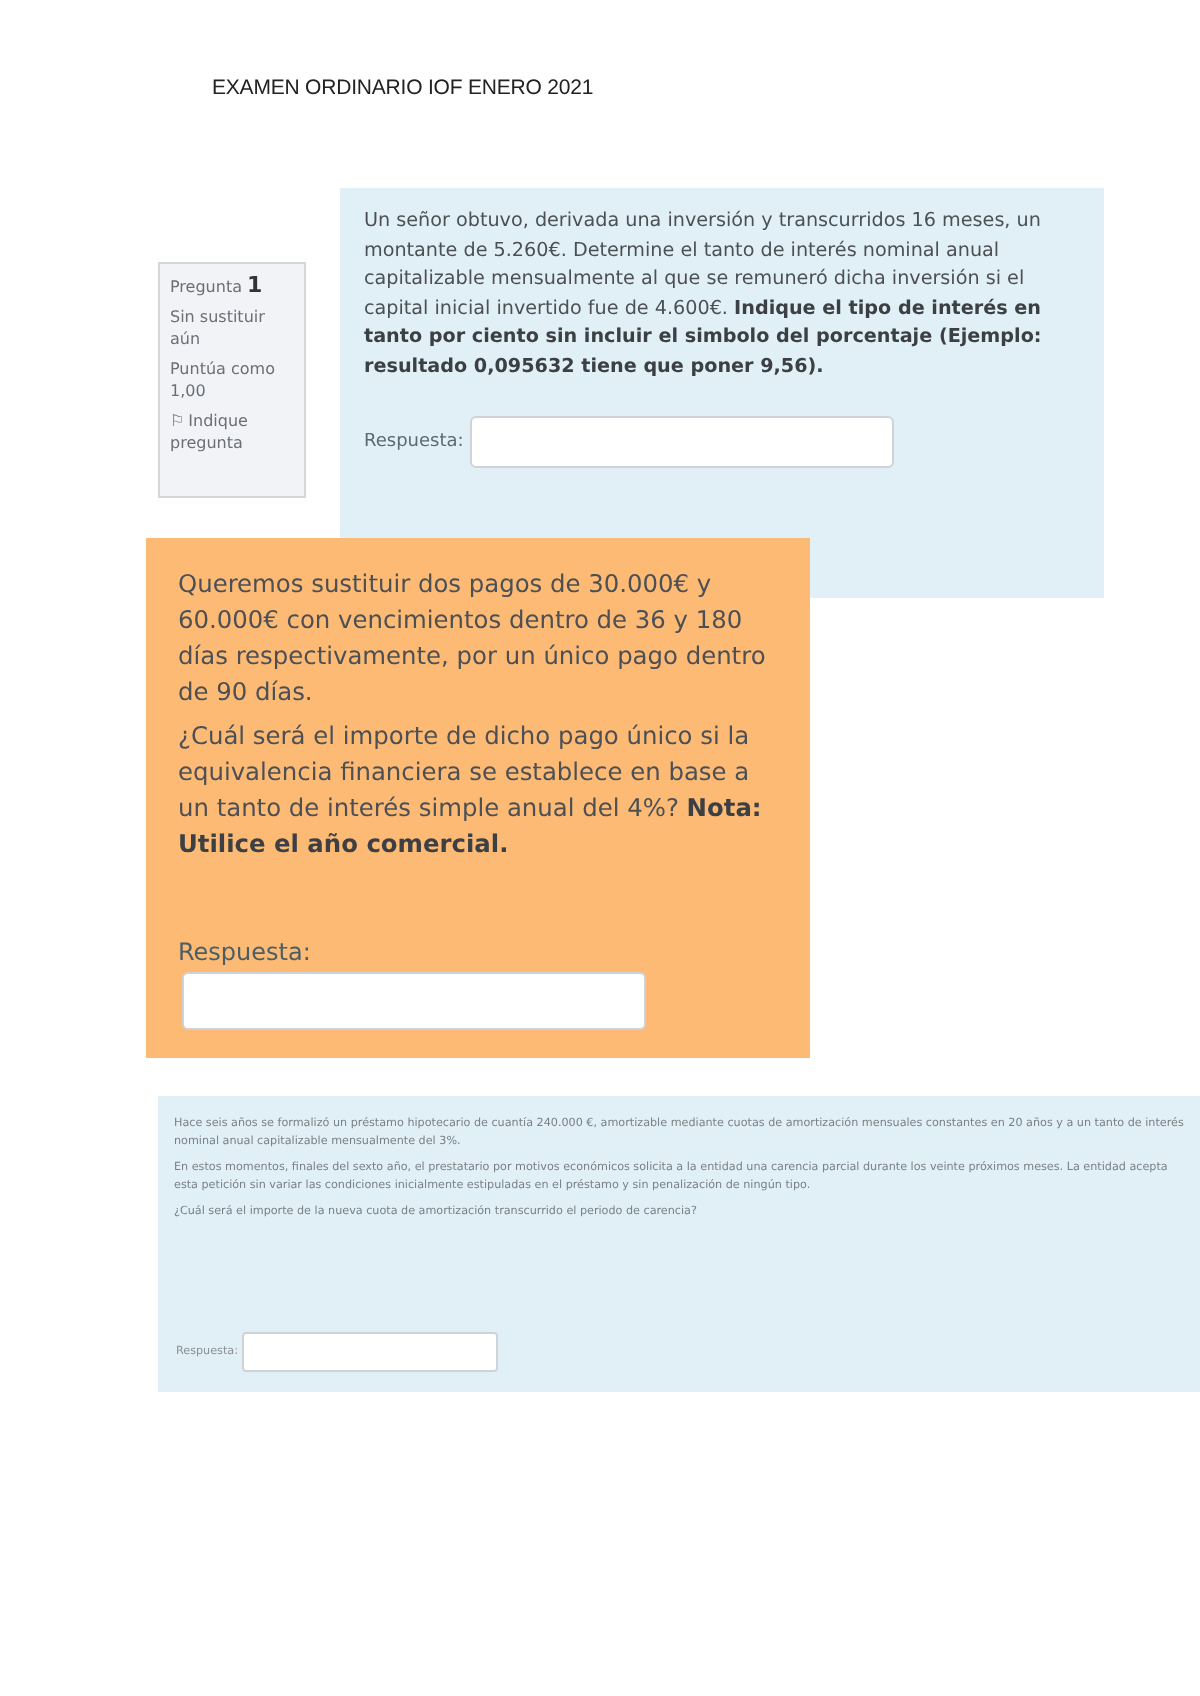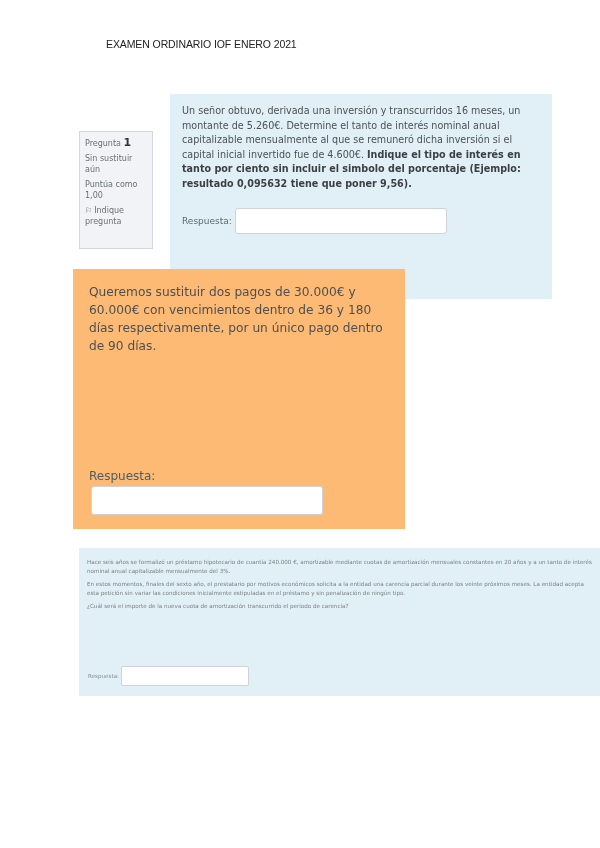--- a/index.html
+++ b/index.html
@@ -55,20 +55,21 @@
 <div class="q1-content">
   <span>Un señor obtuvo, derivada una inversión y transcurridos 16 meses, un montante de 5.260€. Determine el tanto de interés nominal anual capitalizable mensualmente al que se remuneró dicha inversión si el capital inicial invertido fue de 4.600€. </span><span class="bold">Indique el tipo de interés en tanto por ciento sin incluir el simbolo del porcentaje (Ejemplo: resultado 0,095632 tiene que poner 9,56).</span>
 </div>
 <div class="q1-answer answer-row">
   <span class="label">Respuesta:</span>
   <div class="input"></div>
 </div>
 
 <div class="q2-box">
   <p>Queremos sustituir dos pagos de 30.000€  y 60.000€ con vencimientos dentro de 36 y 180 días respectivamente, por un único pago dentro de 90 días.</p>
+  <p><span>¿Cuál será el importe de dicho pago único si la equivalencia financiera se establece en base a un tanto de interés simple anual del 4%? </span><span class="bold">Nota: Utilice el año comercial.</span></p>
 </div>
 <div class="q2-answer-label">Respuesta:</div>
 <div class="q2-input"></div>
 
 <div class="q3-box">
   <p>Hace seis años se formalizó un préstamo hipotecario de cuantía 240.000 €, amortizable mediante cuotas de amortización mensuales constantes en 20 años y a un tanto de interés nominal anual capitalizable mensualmente del 3%.</p>
   <p>En estos momentos, finales del sexto año, el prestatario por motivos económicos solicita a la entidad una carencia parcial durante los veinte próximos meses. La entidad acepta esta petición sin variar las condiciones inicialmente estipuladas en el préstamo y sin penalización de ningún tipo.</p>
   <p>¿Cuál será el importe de la nueva cuota de amortización transcurrido el periodo de carencia?</p>
 </div>
 <div class="q3-answer">

